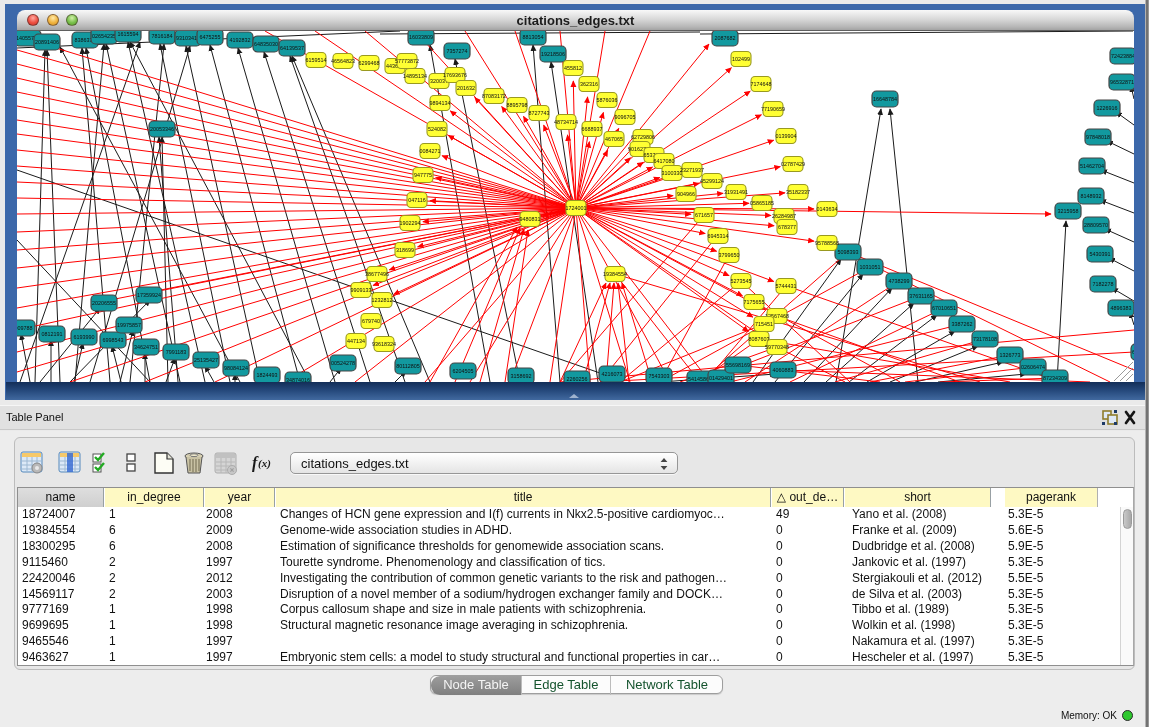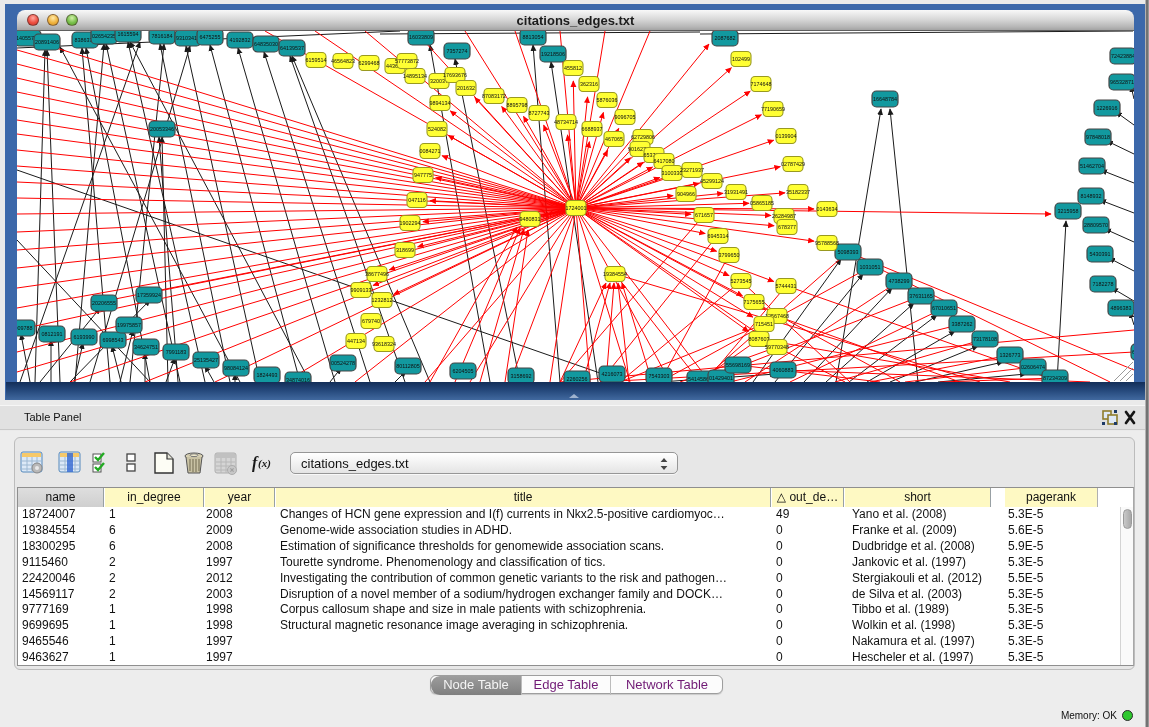--- a/index.html
+++ b/index.html
@@ -15,37 +15,37 @@
   border-bottom:1px solid #5f5f5f; }
 #titlebar .t { position:absolute; left:0; right:0; top:3px; text-align:center; font-size:13px; font-weight:bold; color:#1c1c1c; }
 .tl { position:absolute; top:4px; width:12px; height:12px; border-radius:50%; border:0.5px solid rgba(60,40,40,0.55); }
 #b1 { left:10px; background:radial-gradient(circle at 50% 30%,#ffa8a0 0,#ee5042 55%,#c93429 100%); }
 #b2 { left:29.5px; background:radial-gradient(circle at 50% 30%,#ffe9a8 0,#f0b43f 55%,#d29023 100%); }
 #b3 { left:48.5px; background:radial-gradient(circle at 50% 30%,#d2f0a8 0,#79c04c 55%,#5ba02c 100%); }
 #graph { position:absolute; left:17px; top:31px; width:1117px; height:351px; background:#fff; overflow:hidden; }
 
 #tpbar { position:absolute; left:0; top:405px; width:1146px; height:25px; background:#e1e1e1;
   border-top:1px solid #f6f6f6; border-bottom:1px solid #c9c9c9; }
-#tpbar .lbl { position:absolute; left:24px; top:5px; font-size:11px; color:#111;text-align:right; }
+#tpbar .lbl { position:absolute; left:6px; top:5px; font-size:11px; color:#111;text-align:right; }
 #lower { position:absolute; left:0; top:431px; width:1146px; height:296px; background:#ededed; }
 #well { position:absolute; left:14px; top:6px; width:1121px; height:233px; background:#e7e7e7;
   border:1px solid #bcbcbc; border-radius:6px; }
 .ticon { position:absolute; top:13px; }
 #combo { position:absolute; left:275px; top:14px; width:388px; height:22px; border:1px solid #969696; border-radius:5px;
   background:linear-gradient(180deg,#ffffff 0,#f2f2f2 50%,#e4e4e4 100%); box-shadow:0 1px 0 rgba(255,255,255,.7); }
 #combo .ct { position:absolute; left:10px; top:3px; font-size:13px; color:#111; }
 #table { position:absolute; left:2px; top:49px; width:1117px; height:179px; background:#fff; border:1px solid #8f8f8f; border-right:1px solid #a8a8a8; }
 .hcell { position:absolute; top:0; height:19px; background:#fef9c3; border-right:1px solid #98a0a4; font-size:12px; color:#111; text-align:center; line-height:19px; }
 .trow { position:absolute; left:0; width:1100px; height:16px; font-size:12px; color:#111; }
 .trow span { position:absolute; top:0; white-space:nowrap; }
 #vscroll { position:absolute; right:0px; top:19px; width:13px; height:158px; background:#fafafa; border-left:1px solid #d4d4d4; }
 #vthumb { position:absolute; left:1.5px; top:2px; width:9px; height:20px; border-radius:5px; background:linear-gradient(90deg,#c9c9c9,#a8a8a8); border:1px solid #9a9a9a; }
 
 #tabs { position:absolute; left:430px; top:675px; width:293px; height:19px; border:1px solid #9e9e9e; border-radius:6px; background:#fcfcfc; box-shadow:0 1px 1px rgba(0,0,0,0.15); }
-#tabs .seg { position:absolute; top:0; height:19px; font-size:13px; line-height:18px; text-align:center; color:#701a75; }
+#tabs .seg { position:absolute; top:0; height:19px; font-size:13px; line-height:18px; text-align:center; color:#14532d; }
 #seg1 { left:0; width:90px; background:linear-gradient(180deg,#9d9d9d,#7f7f7f); color:#f4f4f4 !important; border-radius:9px 0 0 9px; }
 #seg2 { left:90px; width:89px; border-left:1px solid #bcbcbc; }
 #seg3 { left:179px; width:113px; border-left:1px solid #bcbcbc; border-radius:0 9px 9px 0; }
 #memory { position:absolute; right:32px; top:710px; font-size:10px; color:#111; }
 #memled { position:absolute; left:1122px; top:710px; width:11px; height:11px; border-radius:50%; background:#2ec82e; border:1.5px solid #2b2b2b; }
 </style></head>
 <body>
 <div id="blueframe"></div>
 <div id="bottomband"></div>
 <div id="titlebar">
@@ -702,20 +702,21 @@
           <span style="left:91px">1</span>
           <span style="left:188px">1997</span>
           <span style="left:758px">0</span>
           <span style="left:834px">Nakamura et al. (1997)</span>
           <span style="left:990px">5.3E-5</span>
         </div>
 <div class="trow" style="top:162.1px">
 <span style="left:4px">9463627</span>
           <span style="left:91px">1</span>
           <span style="left:188px">1997</span>
+          <span style="left:262px">Embryonic stem cells: a model to study structural and functional properties in car…</span>
           <span style="left:758px">0</span>
           <span style="left:834px">Hescheler et al. (1997)</span>
           <span style="left:990px">5.3E-5</span>
         </div>
   </div>
  </div>
 </div>
 <div id="tabs">
   <div class="seg" id="seg1">Node Table</div>
   <div class="seg" id="seg2">Edge Table</div>

